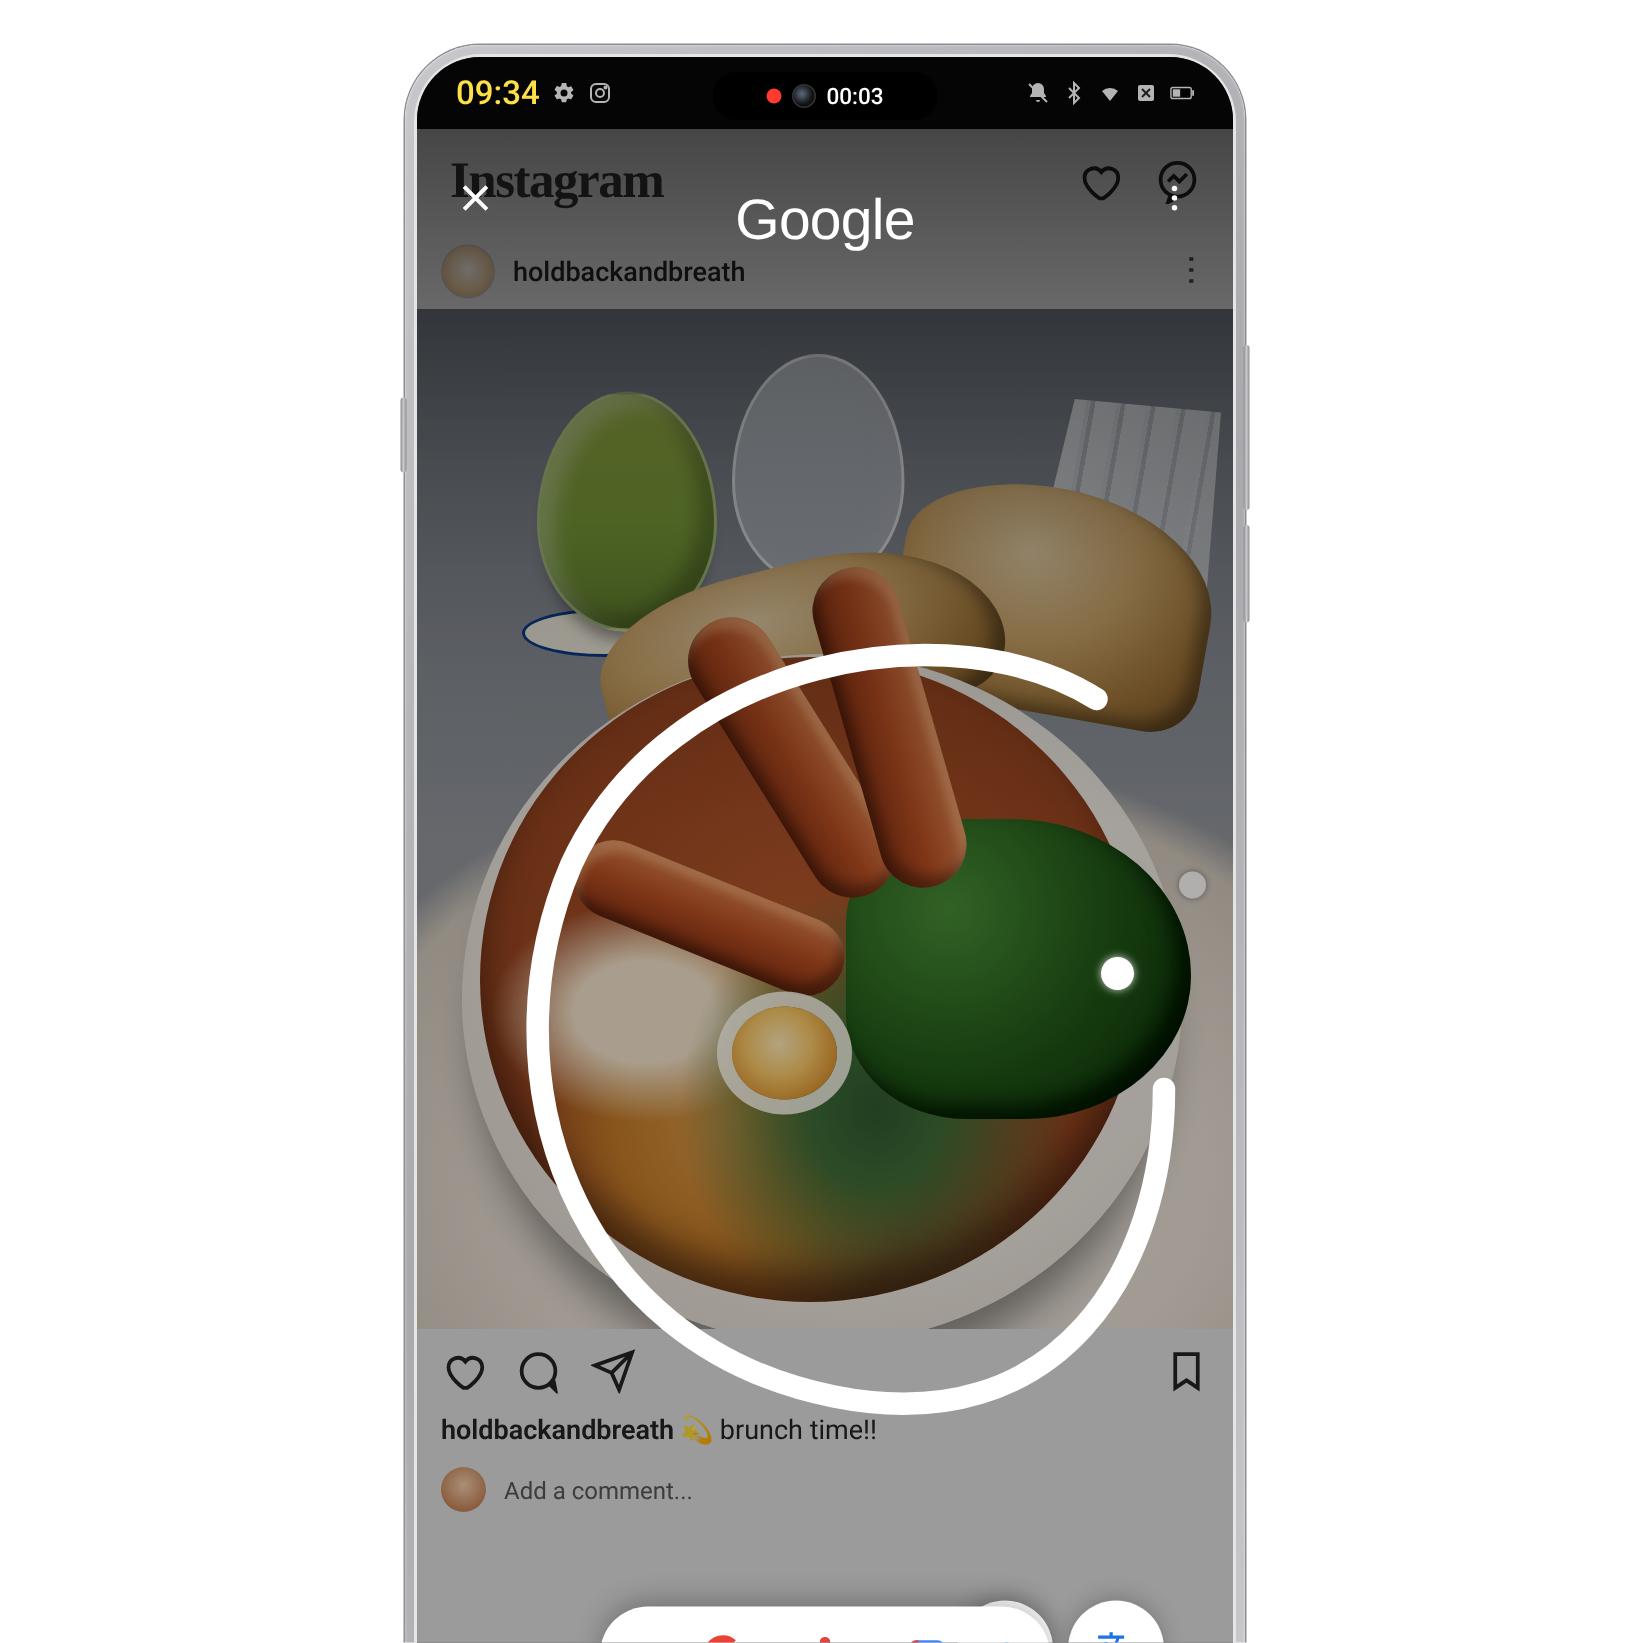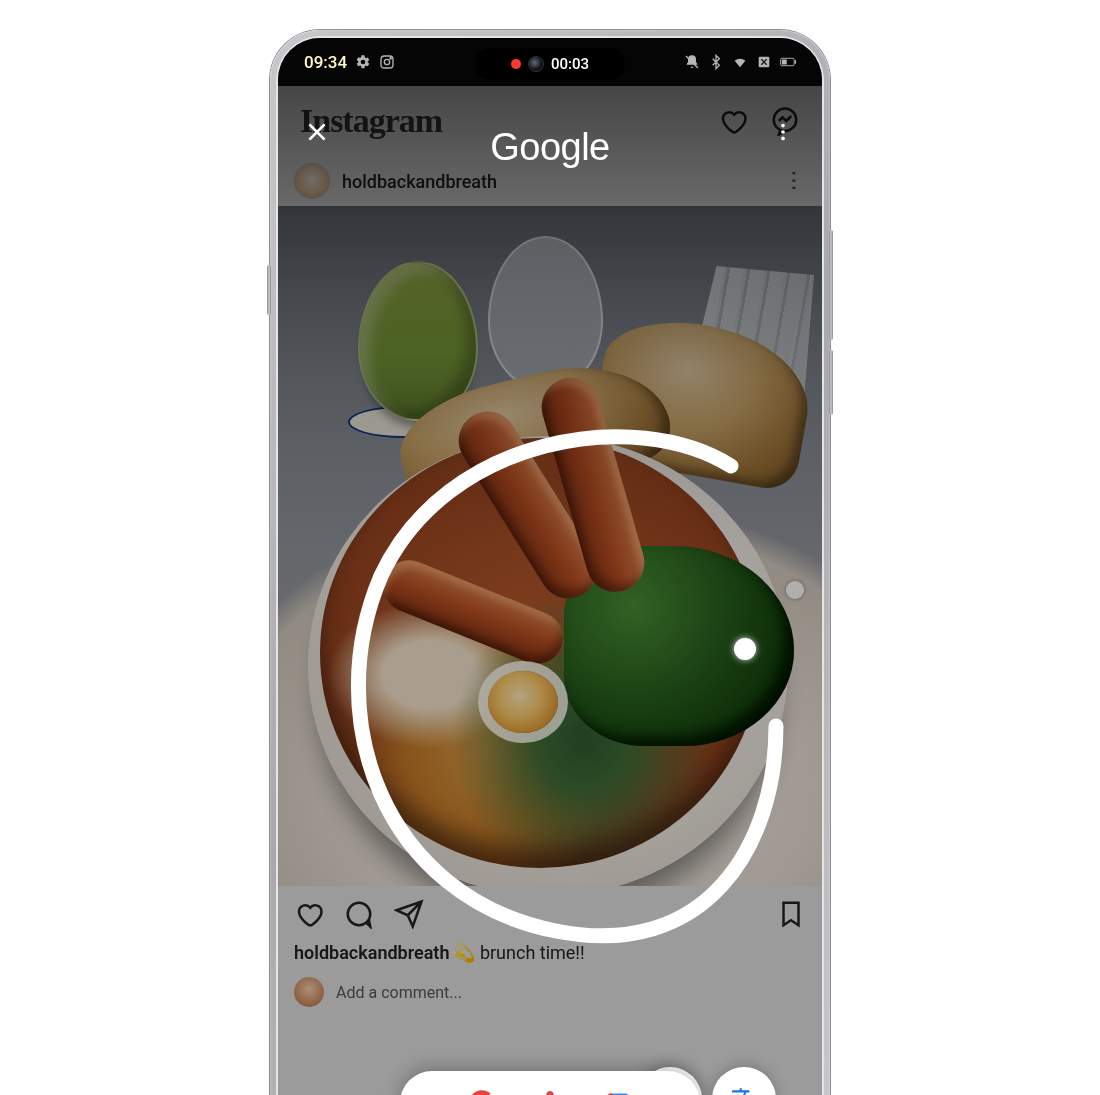--- a/index.html
+++ b/index.html
@@ -39,22 +39,22 @@
     border-radius: 42px 42px 0 0;
     overflow: hidden;
   }
   .status-bar {
     position: relative;
     height: 48px;
     display: flex;
     align-items: center;
     justify-content: space-between;
     padding: 0 26px;
-    color: #fef9c3;
-    font-size: 17px;
+    color: #fde047;
+    font-size: 22px;
     font-weight: 500;
     background: rgba(0,0,0,.85);
     z-index: 50;
   }
   .status-left, .status-right {
     display: flex;
     align-items: center;
     gap: 8px;
   }
   .status-icon { width: 16px; height: 16px; opacity: .85; }

